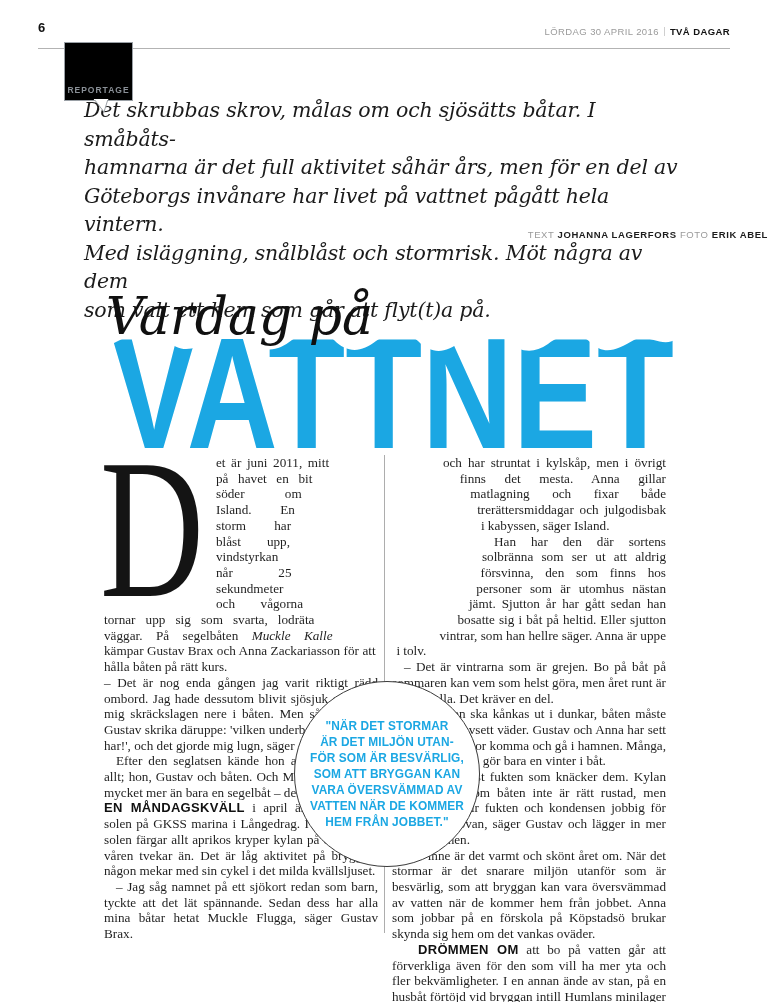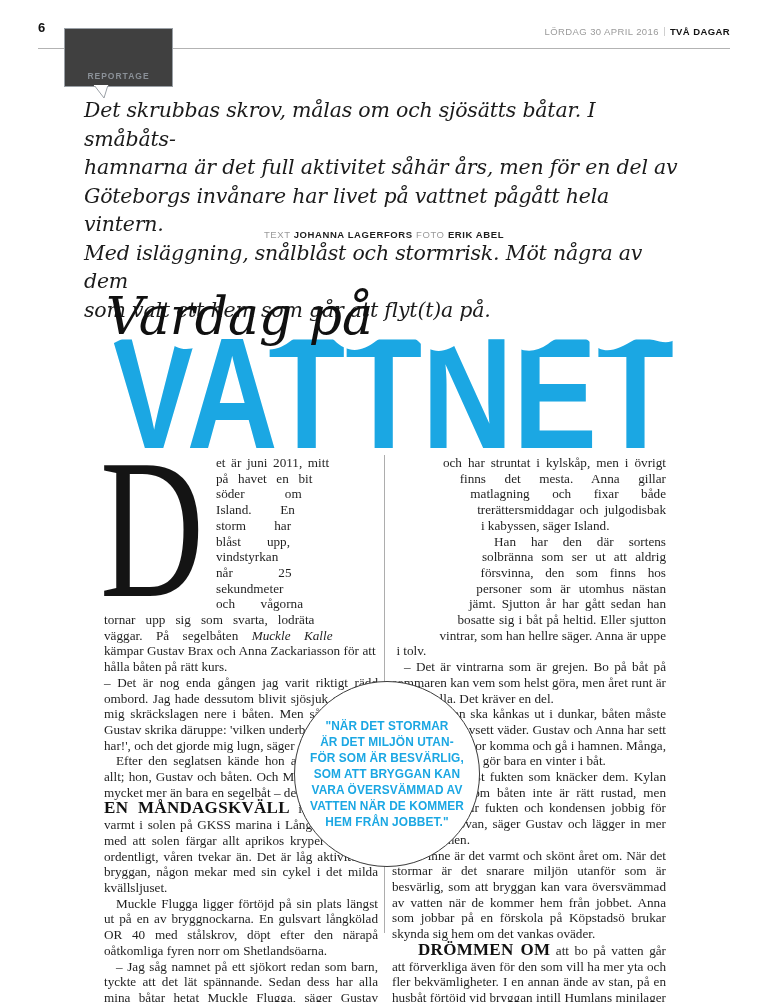--- a/index.html
+++ b/index.html
@@ -9,33 +9,33 @@
   
   .page-number{position:absolute;left:38px;top:20px;font-family:"Liberation Sans",sans-serif;
     font-weight:bold;font-size:13px;color:#111;}
   .top-rule{position:absolute;left:38px;top:48px;width:692px;height:1px;background:#b3b3b3;}
   .dateline{position:absolute;right:38px;top:26px;font-family:"Liberation Sans",sans-serif;
     font-size:9.5px;letter-spacing:.4px;color:#9a9a9a;margin-left:29px;}
   .dateline .sep{display:inline-block;width:0;border-left:1px solid #cfcfcf;height:9px;
     margin:0 5px;vertical-align:-1px;}
   .dateline .section{color:#111;font-weight:bold;}
 
-  .kicker-bubble{position:absolute;left:64px;top:28px;width:67px;height:57px;background:#404040;
-    border:1px solid #9aa0a6;z-index:3;padding-left:40px;}
+  .kicker-bubble{position:absolute;left:64px;top:42px;width:67px;height:57px;background:#000000;
+    border:1px solid #9aa0a6;z-index:3;}
   .kicker-label{position:absolute;left:0;right:0;bottom:5px;text-align:center;
     font-family:"Liberation Sans",sans-serif;font-weight:bold;font-size:8.5px;
     letter-spacing:1px;color:#8a9097;}
   .kicker-tail{position:absolute;left:28px;bottom:-13px;width:18px;height:14px;z-index:4;}
 
   
   .intro{position:absolute;left:84px;top:96px;width:600px;text-align:left;
     font-style:italic;font-family:"DejaVu Serif","Liberation Serif",serif;
     font-size:20.5px;line-height:28.5px;color:#1b1b1b;white-space:pre-line;letter-spacing:-.2px;}
 
-  .byline{position:absolute;left:0;right:0;top:229px;text-align:center;
+  .byline{position:absolute;left:0;right:0;top:229px;text-align:right;
     font-family:"Liberation Sans",sans-serif;font-size:9.5px;letter-spacing:.6px;color:#9a9a9a;}
   .byline b{color:#1c1c1c;}
 
   
   .headline-main-wrap{position:absolute;left:112px;top:328px;z-index:1;}
   .headline-script{position:absolute;left:106px;top:250px;z-index:2;
     font-family:"DejaVu Serif","Liberation Serif",serif;font-style:italic;
     font-size:52px;line-height:1;color:#101010;margin-top:40px;}
   .vattnet-text{font-family:"Liberation Sans",sans-serif;font-weight:bold;}
 
@@ -43,21 +43,21 @@
   .article{position:absolute;left:104px;top:455px;width:562px;z-index:2;}
   .col{position:absolute;top:0;width:274px;font-size:13.2px;line-height:15.7px;
     text-align:justify;color:#1f1f1f;}
   .col-left{left:0;}
   .col-right{left:288px;}
   .col p{margin:0;}
   .col p.ind{text-indent:12px;}
   .col p.bigind{text-indent:26px;}
   .col-divider{position:absolute;left:280px;top:0;width:1px;height:478px;background:#adadad;z-index:1;}
 
-  .lead-in{font-family:Liberation Serif, serif;font-weight:bold;font-size:17px;
+  .lead-in{font-family:Liberation Sans, sans-serif;font-weight:bold;font-size:13px;
     letter-spacing:.3px;color:#111;}
 
   
   .dropcap{float:left;width:100px;height:138px;position:relative;margin:4px 12px 0 0;}
   .dropcap-glyph{position:absolute;top:-30px;left:-4px;font-family:"Liberation Serif",serif;
     font-size:200px;line-height:1;color:#141414;transform:scaleX(.72);transform-origin:left top;}
 
   
   .spacer-left{float:right;width:96px;height:186px;margin-top:228px;
     shape-outside:circle(96px at 104px 93px);}
@@ -115,21 +115,20 @@
     <p>
       <span class="dropcap">
           <span class="dropcap-glyph">D</span>
         </span><span>et är juni 2011, mitt på havet en bit söder om Island. En storm har blåst upp, vindstyrkan når 25 sekundmeter och vågorna tornar upp sig som svarta, lodräta väggar. På segelbåten </span><i>Muckle Kalle</i><span> kämpar Gustav Brax och Anna Zackariasson för att hålla båten på rätt kurs.</span>
     </p>
     <p>– Det är nog enda gången jag varit riktigt rädd ombord. Jag hade dessutom blivit sjösjuk och lade mig skräckslagen nere i båten. Men så hörde jag Gustav skrika däruppe: 'vilken underbar jäkla båt vi har!', och det gjorde mig lugn, säger Anna.</p>
     <p class="ind">Efter den seglatsen kände hon att nu klarar de allt; hon, Gustav och båten. Och Muckle Flugga är mycket mer än bara en segelbåt – den är deras hem.</p>
     <p>
       <span class="lead-in">EN MÅNDAGSKVÄLL</span><span> i april är det varmt i solen på GKSS marina i Långedrag. I takt med att solen färgar allt aprikos kryper kylan på ordentligt, våren tvekar än. Det är låg aktivitet på bryggan, någon mekar med sin cykel i det milda kvällsljuset.</span>
     </p>
-    <p class="ind">Muckle Flugga ligger förtöjd på sin plats längst ut på en av bryggnockarna. En gulsvart långkölad OR 40 med stålskrov, döpt efter den närapå oåtkomliga fyren norr om Shetlandsöarna.</p>
     <p class="ind">– Jag såg namnet på ett sjökort redan som barn, tyckte att det lät spännande. Sedan dess har alla mina båtar hetat Muckle Flugga, säger Gustav Brax.</p>
 
   </div>
 
   <div class="col col-right">
     <div class="spacer-right"></div>
     <p>och har struntat i kylskåp, men i övrigt finns det mesta. Anna gillar matlagning och fixar både trerättersmiddagar och julgodisbak i kabyssen, säger Island.</p>
     <p class="ind">Han har den där sortens solbränna som ser ut att aldrig försvinna, den som finns hos personer som är utomhus nästan jämt. Sjutton år har gått sedan han bosatte sig i båt på heltid. Eller sjutton vintrar, som han hellre säger. Anna är uppe i tolv.</p>
     <p class="ind">– Det är vintrarna som är grejen. Bo på båt på sommaren kan vem som helst göra, men året runt är inte för alla. Det kräver en del.</p>
     <p class="ind">Färskvatten ska kånkas ut i dunkar, båten måste underhållas oavsett väder. Gustav och Anna har sett många människor komma och gå i hamnen. Många, kanske de flesta, gör bara en vinter i båt.</p>

